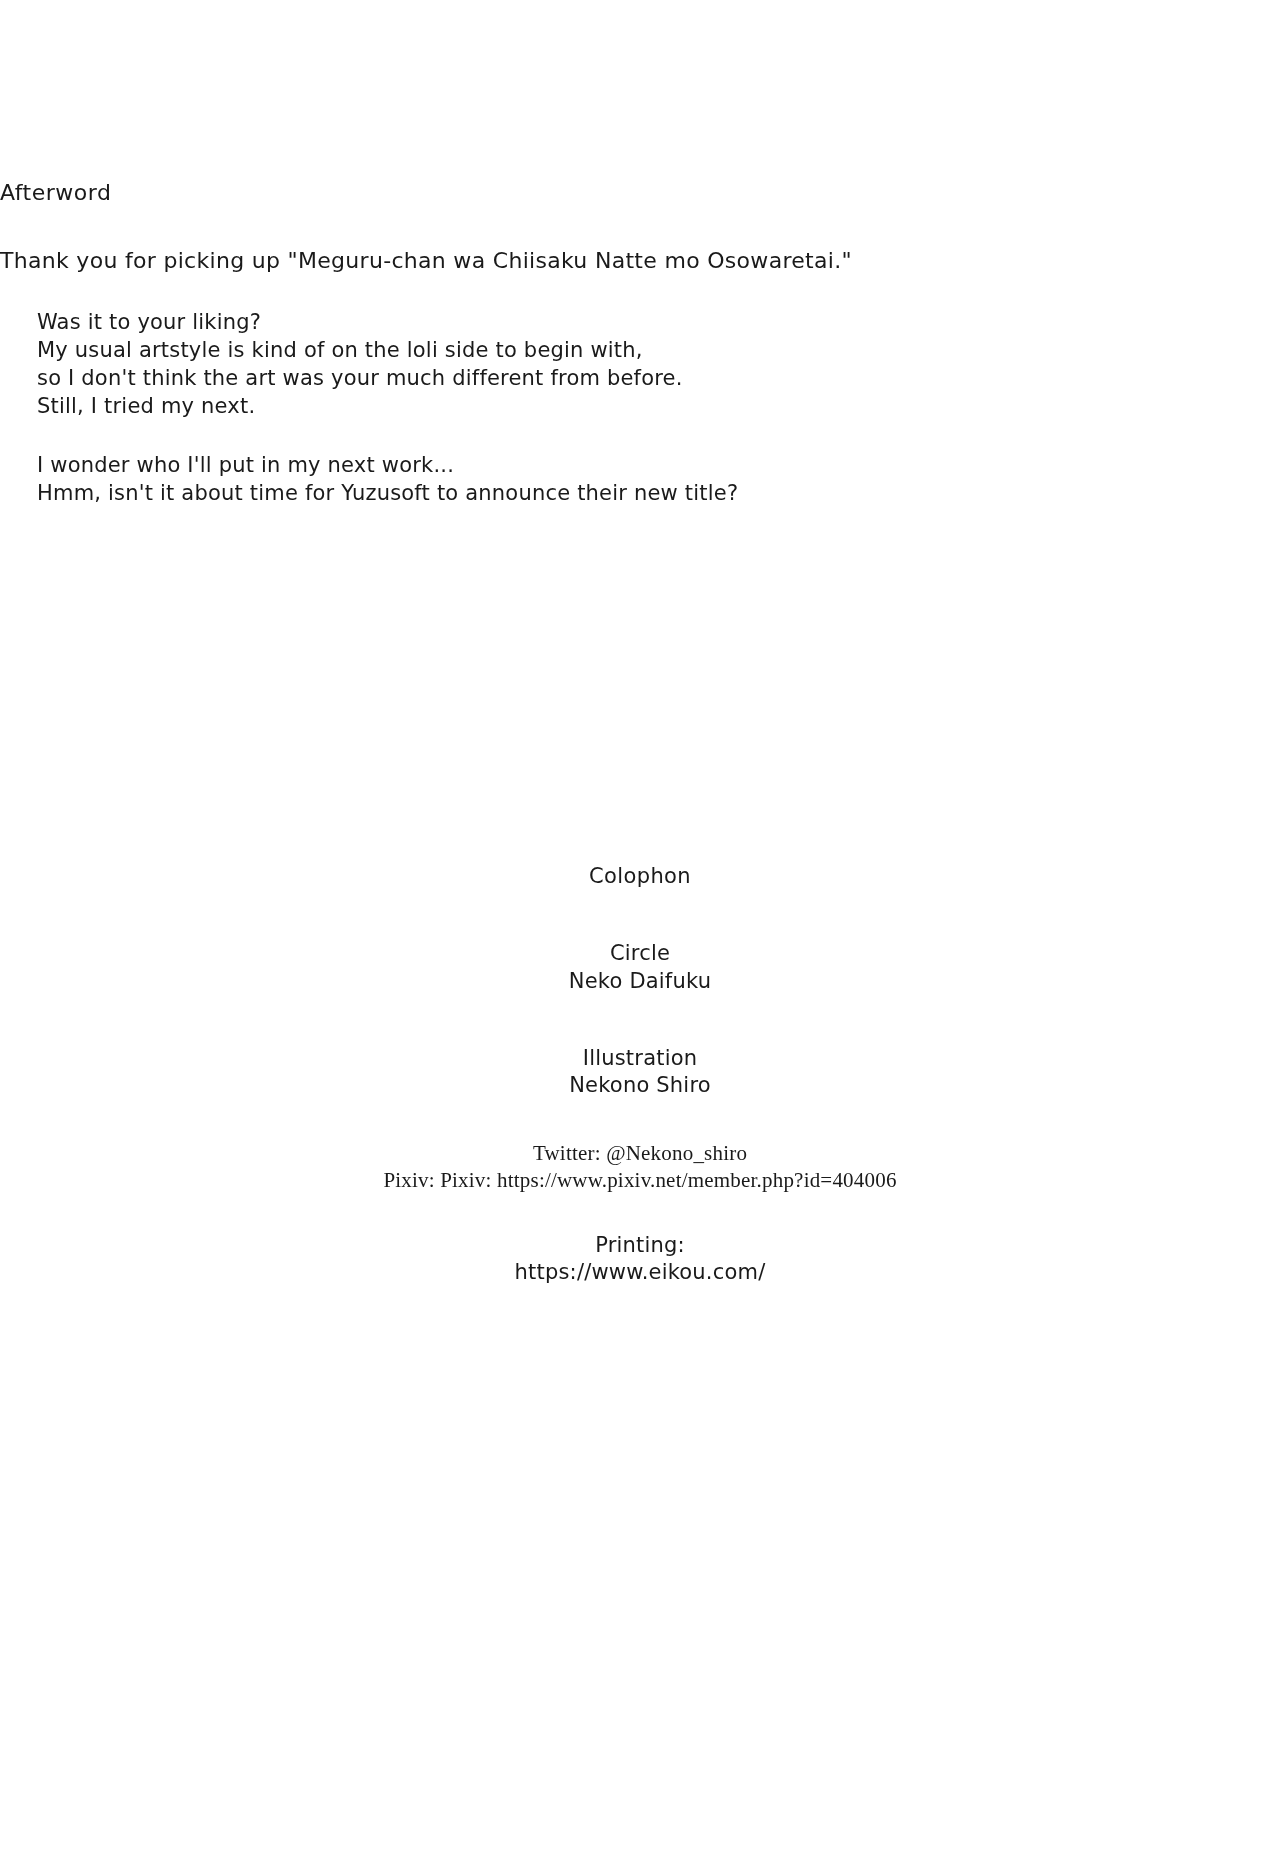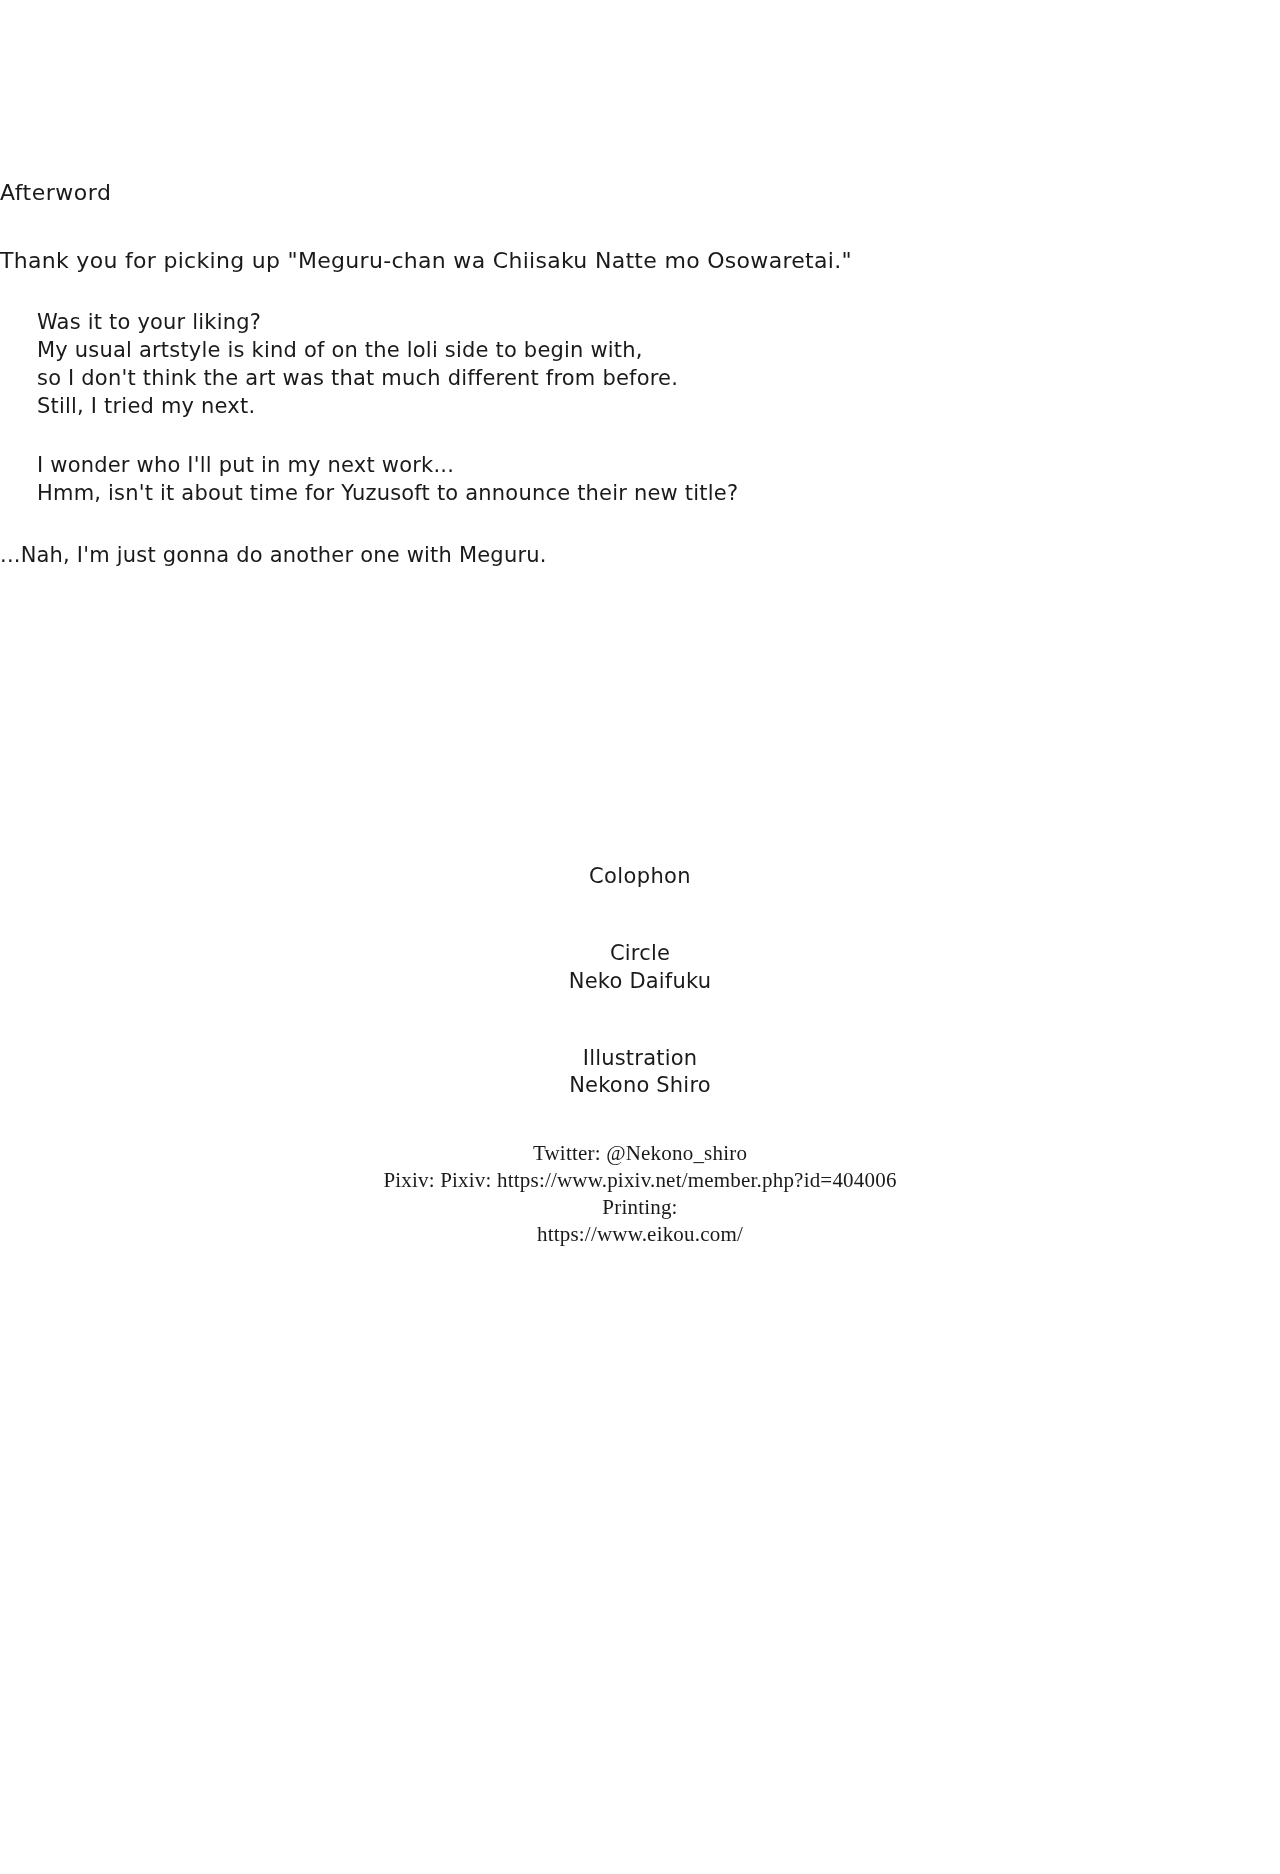--- a/index.html
+++ b/index.html
@@ -84,50 +84,49 @@
   }
   .colophon-group .line { display: block; }
   .colophon-links {
     margin-top: 40px;
     font-size: 21px;
     line-height: 1.3;
     letter-spacing: 0.2px;
   }
   .colophon-links .line { display: block; font-family: Liberation Serif, serif; }
   .colophon-printing {
+    margin-top: 38px;
     font-size: 21px;
     line-height: 1.3;
     letter-spacing: 0.2px;
-    font-family: Liberation Serif, serif;
   }
   .colophon-printing .line { display: block; }
 </style>
 </head>
 <body>
 
 <div class="page">
 
   <section class="afterword-block">
     <div class="afterword-heading">Afterword</div>
 
     <div class="afterword-thanks">Thank you for picking up "Meguru-chan wa Chiisaku Natte mo Osowaretai."</div>
 
     <div class="afterword-para">
       <span class="line">Was it to your liking?</span>
       <span class="line">My usual artstyle is kind of on the loli side to begin with,</span>
-      <span class="line">so I don't think the art was that much different from before.</span>
+      <span class="line">so I don't think the art was your much different from before.</span>
       <span class="line">Still, I tried my next.</span>
     </div>
 
     <div class="afterword-para2">
       <span class="line">I wonder who I'll put in my next work...</span>
       <span class="line">Hmm, isn't it about time for Yuzusoft to announce their new title?</span>
     </div>
 
-    <div class="afterword-closing">...Nah, I'm just gonna do another one with Meguru.</div>
   </section>
 
   <section class="colophon-block">
     <div class="colophon-heading">Colophon</div>
 
     <div class="colophon-group">
       <span class="line">Circle</span>
       <span class="line">Neko Daifuku</span>
     </div>
 

